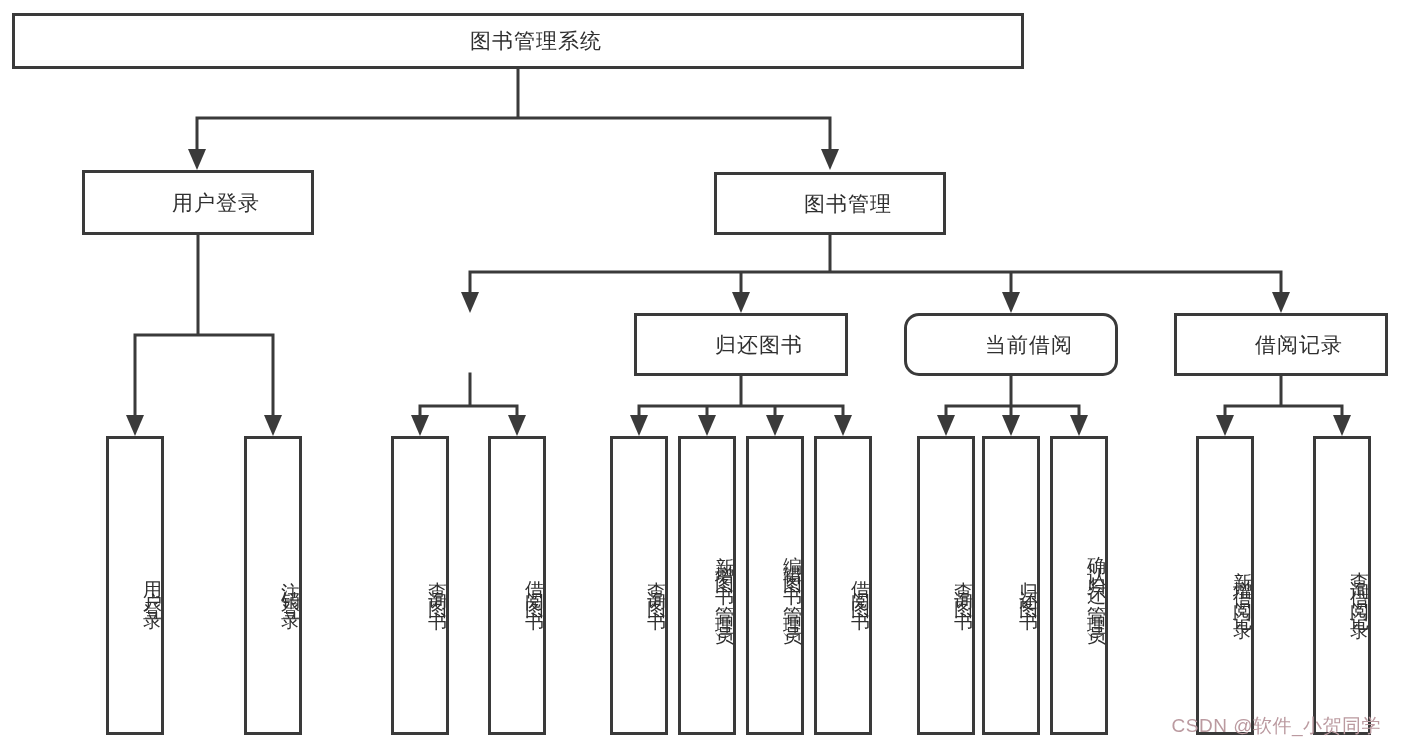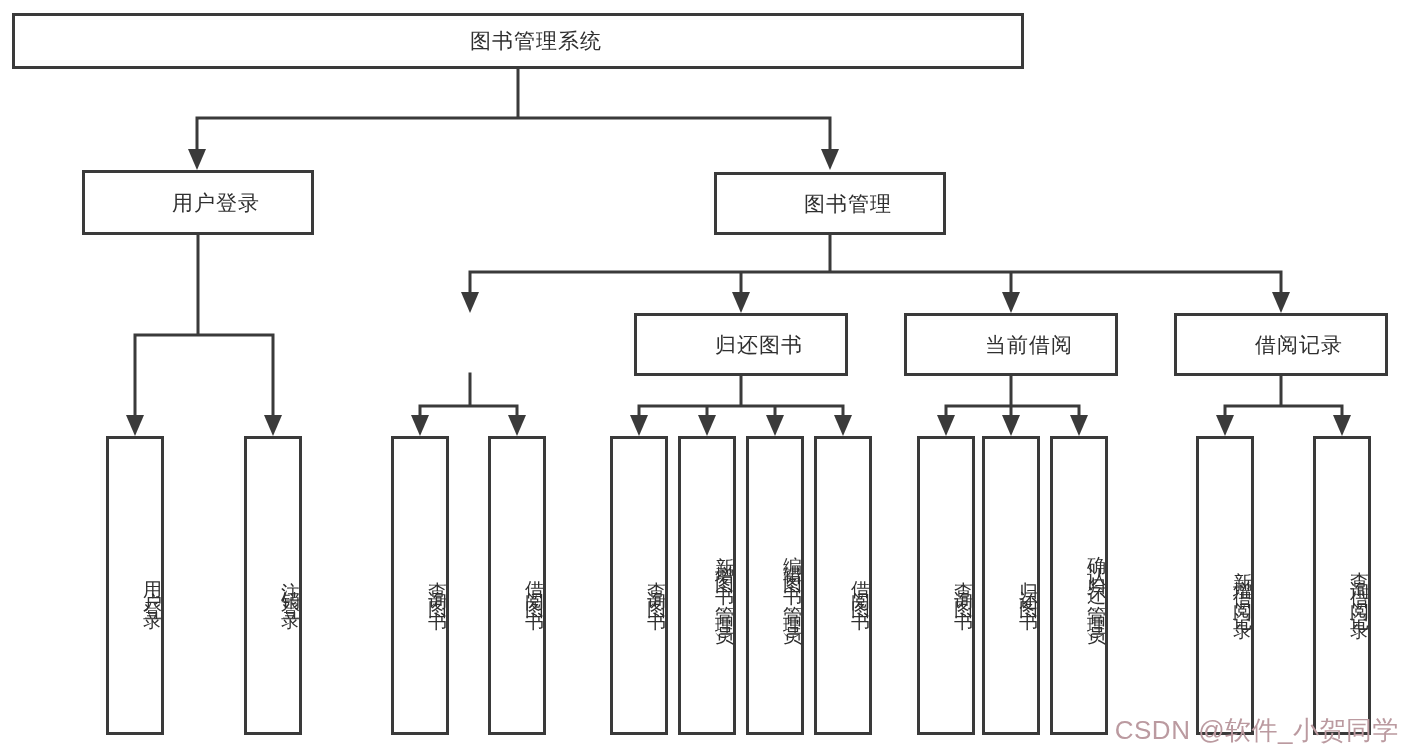--- a/index.html
+++ b/index.html
@@ -38,22 +38,22 @@
   }
   .box-v{
     writing-mode:vertical-rl;
     font-size:19px;
     letter-spacing:10px;
     line-height:1;
   }
   .watermark{
     position:absolute;
     top:713px;
-    right:6px;
-    font-size:26px;
+    right:24px;
+    font-size:19px;
     letter-spacing:0.5px;
     color:var(--watermark);
     white-space:nowrap;
   }
 </style>
 </head>
 <body>
 
 <div class="canvas">
 
@@ -90,21 +90,21 @@
       <polygon points="1333,415 1351,415 1342,436"></polygon>
     </g>
   </svg>
 
   <div class="box box-h" style="left:12px;top:13px;width:1012px;height:56px;">图书管理系统</div>
 
   <div class="box box-h" style="left:82px;top:170px;width:232px;height:65px;">用户登录</div>
   <div class="box box-h" style="left:714px;top:172px;width:232px;height:63px;">图书管理</div>
 
   <div class="box box-h" style="left:634px;top:313px;width:214px;height:63px;">归还图书</div>
-  <div class="box box-h" style="left:904px;top:313px;width:214px;height:63px;">当前借阅</div>
+  <div class="box box-h" style="left:904px;top:313px;width:214px;height:63px;border-radius:15px;">当前借阅</div>
   <div class="box box-h" style="left:1174px;top:313px;width:214px;height:63px;">借阅记录</div>
 
   <div class="box box-v" style="left:106px;top:436px;width:58px;height:299px;">用户登录</div>
   <div class="box box-v" style="left:244px;top:436px;width:58px;height:299px;">注销登录</div>
 
   <div class="box box-v" style="left:391px;top:436px;width:58px;height:299px;">查询图书</div>
   <div class="box box-v" style="left:488px;top:436px;width:58px;height:299px;">借阅图书</div>
 
   <div class="box box-v" style="left:610px;top:436px;width:58px;height:299px;">查询图书</div>
   <div class="box box-v" style="left:678px;top:436px;width:58px;height:299px;">新增图书（管理员）</div>

